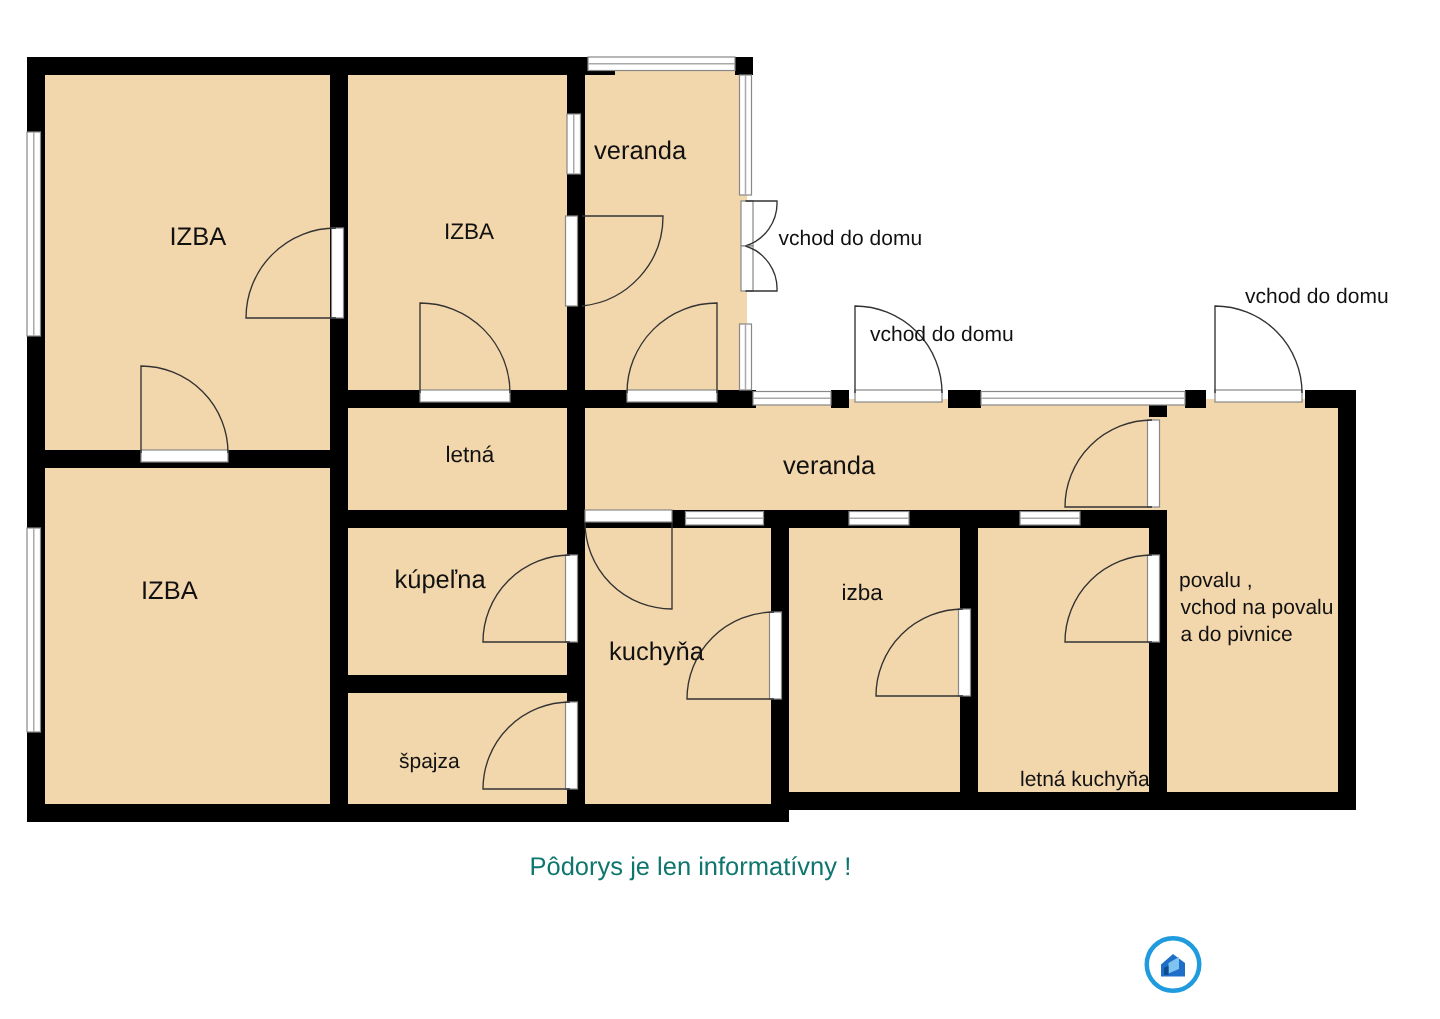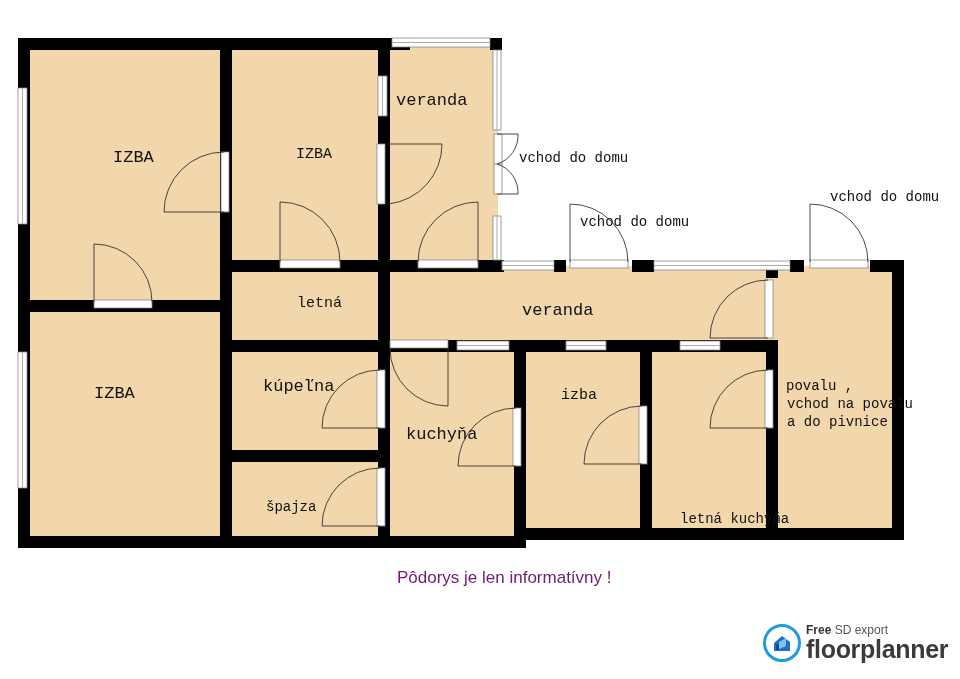--- a/index.html
+++ b/index.html
@@ -1,19 +1,19 @@
 <!DOCTYPE html>
 <html><head>
 <meta charset="utf-8">
 <style>
   html, body { margin: 0; padding: 0; background: #ffffff; }
   body { width: 960px; height: 679px; position: relative; overflow: hidden; font-family: "Liberation Sans", sans-serif; }
   #plan { position: absolute; left: 0; top: 0; }
-  .lbl { position: absolute; color: #111; font-family: Liberation Mono, monospace; white-space: nowrap; line-height: 1.15; }
-  .caption { position: absolute; left: 353px; top: 568px; font-size: 17px; color: #701a75; margin-left: 44px; }
+  .lbl { position: absolute; color: #111; font-family: Liberation Sans, sans-serif; white-space: nowrap; line-height: 1.15; }
+  .caption { position: absolute; left: 353px; top: 568px; font-size: 17px; color: #0f766e; }
   .logo { position: absolute; left: 763px; top: 624px; display: flex; align-items: center; }
   .logo-circle { width: 38px; height: 38px; border-radius: 50%; border: 3px solid #1f9bde; box-sizing: border-box; display: flex; align-items: center; justify-content: center; background: #fff; }
   .logo-text { margin-left: 5px; display: flex; flex-direction: column; }
   .logo-small { font-size: 12px; color: #555; line-height: 12px; }
   .logo-small b { color: #333; }
   .logo-big { font-size: 25px; color: #3a3a3a; line-height: 26px; font-weight: bold; letter-spacing: -0.3px; }
 </style>
 </head>
 <body>
 
@@ -196,17 +196,13 @@
 <div class="caption">Pôdorys je len informatívny !</div>
 
 <div class="logo">
   <div class="logo-circle">
     <svg width="22" height="22" viewBox="0 0 22 22">
       <path d="M3 11 L11 4 L19 10 L19 19 L3 19 Z" fill="#1f6fc9"></path>
       <path d="M8 10 L15 6 L15 14 L8 17 Z" fill="#7fc3ef"></path>
       <path d="M5 13 L8 12 L8 18 L5 18 Z" fill="#0d4b8f"></path>
     </svg>
   </div>
-  <div class="logo-text">
-    <div class="logo-small"><b>Free</b><span> SD export</span></div>
-    <div class="logo-big">floorplanner</div>
-  </div>
 </div>
 
 </body></html>

